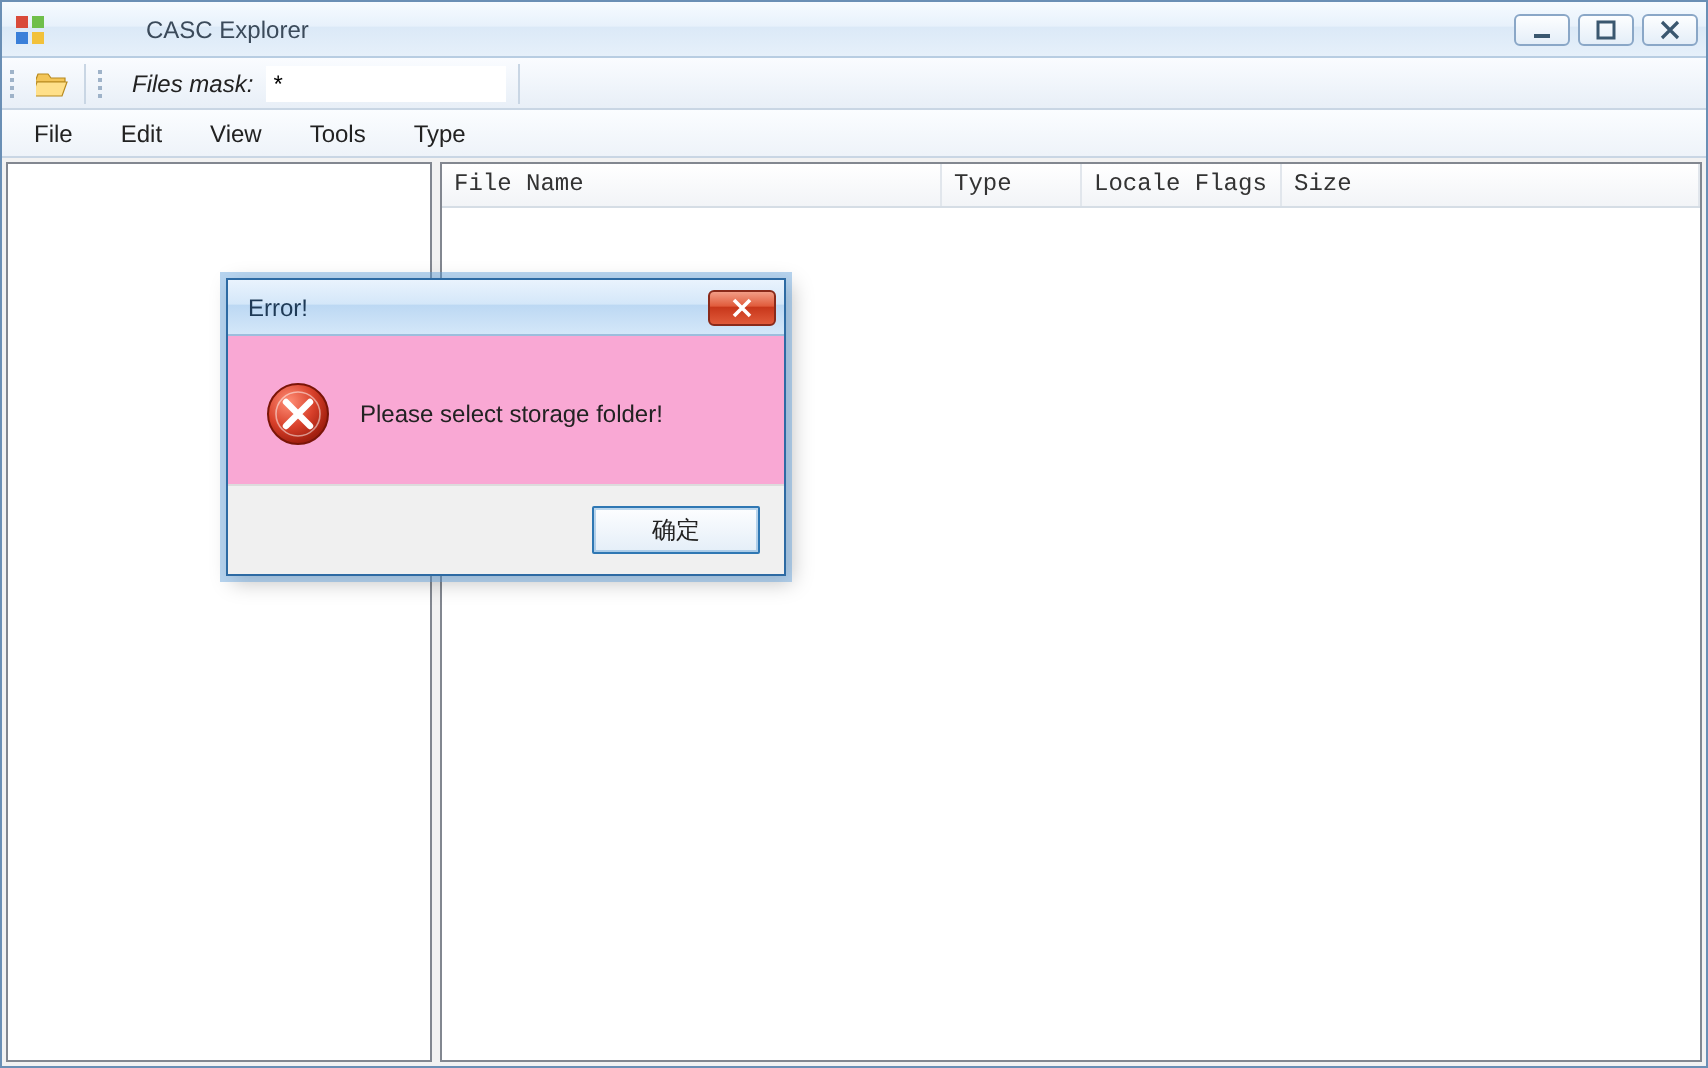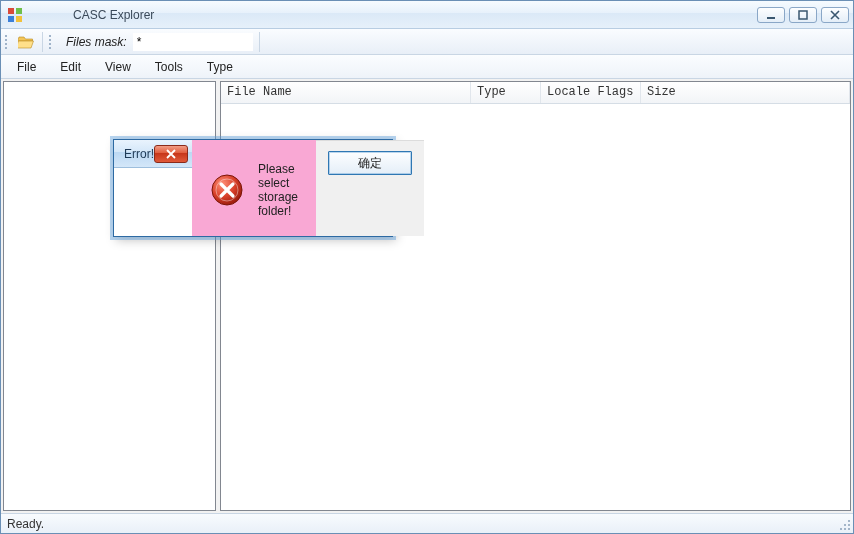--- a/index.html
+++ b/index.html
@@ -172,21 +172,21 @@
   }
 
   
   .dialog {
     position: absolute;
     left: 112px; top: 138px;
     width: 280px;
     border: 1px solid #2d6aa3;
     box-shadow: 0 0 0 3px rgba(96,160,220,0.45), 3px 3px 10px rgba(0,0,0,0.25);
     background: #fff;
-    display: flex; 
+    display: flex; flex-direction: column;
   }
   .dlg-titlebar {
     height: 28px;
     background: linear-gradient(to bottom, #e9f3fd 0%, #d4e7f9 45%, #bcd8f3 46%, #d4e7f9 100%);
     border-bottom: 1px solid #9dbedd;
     display: flex; align-items: center;
     padding: 0 4px 0 10px;
   }
   .dlg-title {
     color: #1f3a56;
@@ -308,31 +308,20 @@
       <div class="list-header">
         <div class="col" style="width:250px">File Name</div>
         <div class="col" style="width:70px">Type</div>
         <div class="col" style="width:100px">Locale Flags</div>
         <div class="col right" style="flex:1">Size</div>
       </div>
       <div class="list-body"></div>
     </div>
   </div>
 
-  <div class="statusbar">
-    <span>Ready.</span>
-    <svg class="size-grip" viewBox="0 0 12 12">
-      <circle cx="10" cy="10" r="1" fill="#8aa0b8"></circle>
-      <circle cx="6" cy="10" r="1" fill="#8aa0b8"></circle>
-      <circle cx="10" cy="6" r="1" fill="#8aa0b8"></circle>
-      <circle cx="2" cy="10" r="1" fill="#8aa0b8"></circle>
-      <circle cx="6" cy="6" r="1" fill="#8aa0b8"></circle>
-      <circle cx="10" cy="2" r="1" fill="#8aa0b8"></circle>
-    </svg>
-  </div>
 
   <div class="dialog">
     <div class="dlg-titlebar">
       <div class="dlg-title">Error!</div>
       <div class="dlg-close">
         <svg width="12" height="10" viewBox="0 0 12 10">
             <path d="M2 1 L10 9 M10 1 L2 9" stroke="#fff" stroke-width="1.8"></path>
           </svg>
       </div>
     </div>

